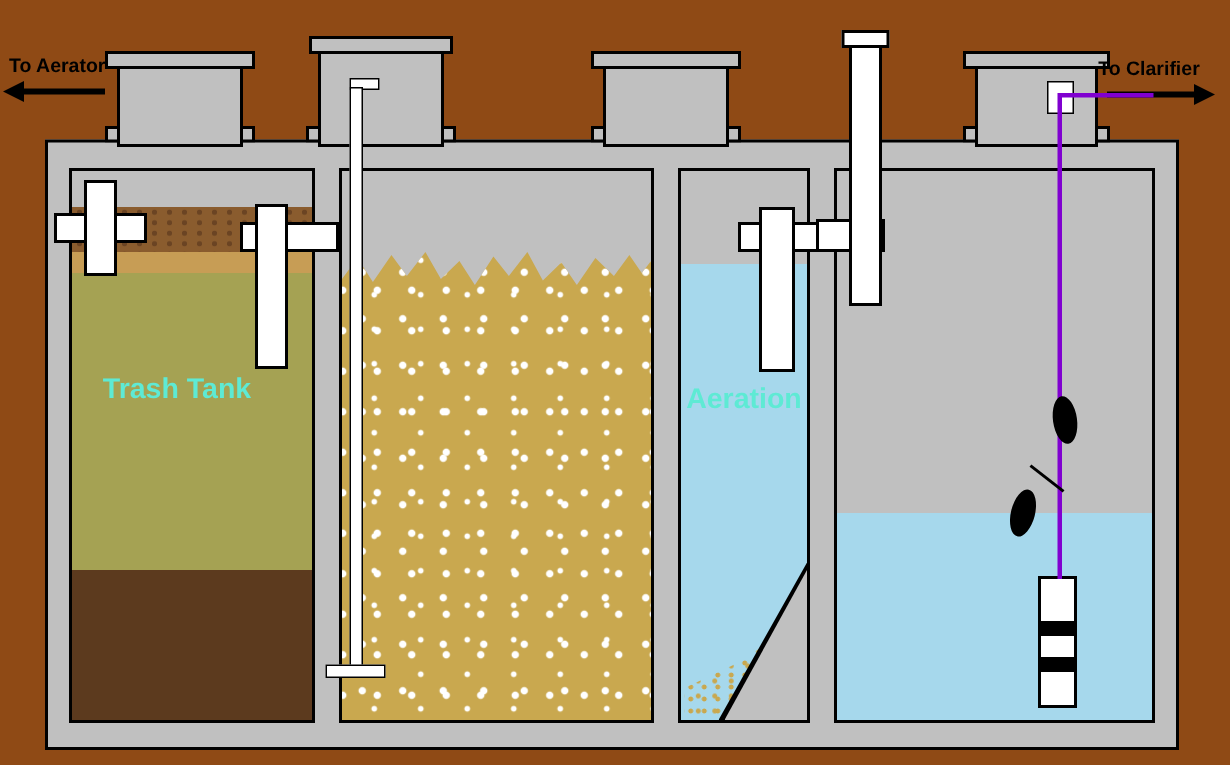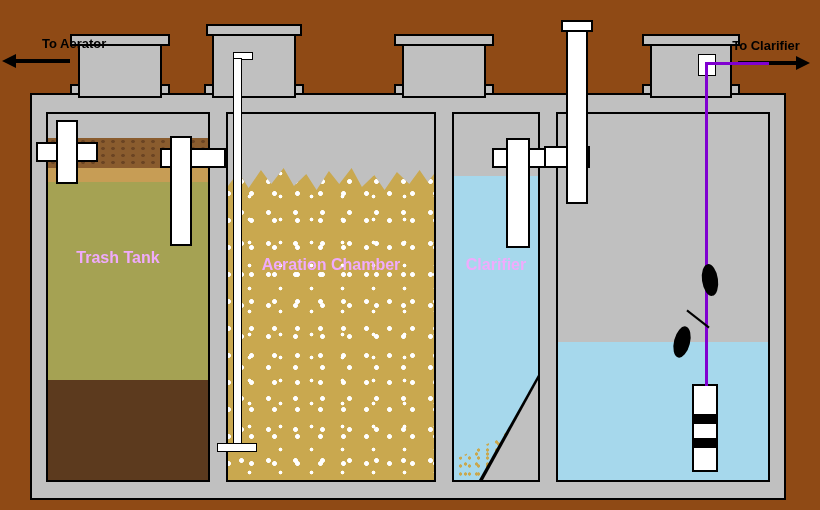--- a/index.html
+++ b/index.html
@@ -6,21 +6,21 @@
   #diagram{position:relative;width:820px;height:510px;overflow:hidden;
     background:var(--c-background,#8F4A15);
     font-family:"Liberation Sans",sans-serif;}
   .abs{position:absolute;box-sizing:border-box;}
   .concrete{background:var(--c-concrete,#C0C0C0);border:2px solid var(--c-outline,#000);}
   .pipe{background:var(--c-pipe-white,#fff);border:2px solid var(--c-outline,#000);}
   .pipe-thin{background:var(--c-pipe-white,#fff);border:1px solid var(--c-outline,#000);}
   .chamber{position:absolute;box-sizing:border-box;overflow:hidden;
     background:var(--c-concrete,#C0C0C0);border:2px solid var(--c-outline,#000);z-index:3;}
   .layer{position:absolute;left:0;right:0;}
-  .tank-label{position:absolute;font-weight:bold;font-size:16px;color:#f0abfc;text-align:center;z-index:30;}
+  .tank-label{position:absolute;font-weight:bold;font-size:19px;color:#5eead4;text-align:center;z-index:30;}
   .ext-label{position:absolute;font-weight:bold;font-size:13px;color:#000;z-index:6;}
 
   
   #tank-shell{left:30px;top:93px;width:756px;height:407px;z-index:1;}
   .riser{z-index:2;}
   #riser1{left:78px;top:44px;width:84px;height:54px;}
   #riser1-lid{left:70px;top:34px;width:100px;height:12px;}
   #riser1-flange{left:70px;top:84px;width:100px;height:11px;}
   #riser2{left:212px;top:34px;width:84px;height:64px;}
   #riser2-lid{left:206px;top:24px;width:96px;height:12px;}
@@ -98,21 +98,21 @@
   #pump-body{left:692px;top:384px;width:26px;height:88px;background:var(--c-pipe-white,#fff);border:2px solid var(--c-outline,#000);z-index:12;}
   .pump-band{position:absolute;left:0;right:0;background:var(--c-float-black,#000);}
   #pump-band1{top:28px;height:10px;}
   #pump-band2{top:52px;height:10px;}
 
   
   #aer-line{left:12px;top:59px;width:58px;height:4px;background:var(--c-arrow-black,#000);z-index:6;}
   #aer-head{left:2px;top:54px;width:0;height:0;border-top:7px solid transparent;border-bottom:7px solid transparent;border-right:14px solid var(--c-arrow-black,#000);z-index:6;}
   #sprk-line{left:738px;top:61px;width:60px;height:4px;background:var(--c-arrow-black,#000);z-index:6;}
   #sprk-head{left:796px;top:56px;width:0;height:0;border-top:7px solid transparent;border-bottom:7px solid transparent;border-left:14px solid var(--c-arrow-black,#000);z-index:6;}
-  #lbl-aerator{left:6px;top:36px;margin-left:36px;}
+  #lbl-aerator{left:6px;top:36px;}
   #lbl-sprinklers{left:714px;top:38px;width:104px;text-align:center;}
 
   
   #lbl-trash{left:48px;top:249px;width:140px;}
   #lbl-aerationc{left:240px;top:256px;width:182px;}
   #lbl-clarifier{left:450px;top:256px;width:92px;}
   #lbl-pump{left:588px;top:256px;width:124px;}
 </style>
 </head>
 <body>
@@ -182,16 +182,15 @@
   <div class="abs" id="purple-v"></div>
   <div class="abs" id="tether2"></div>
   <div class="abs" id="float1"></div>
   <div class="abs" id="float2"></div>
   <div class="abs" id="pump-body">
     <div class="pump-band" id="pump-band1"></div>
     <div class="pump-band" id="pump-band2"></div>
   </div>
 
   <div class="tank-label" id="lbl-trash">Trash Tank</div>
-  <div class="tank-label" id="lbl-aerationc">Aeration Chamber</div>
-  <div class="tank-label" id="lbl-clarifier">Clarifier</div>
+  <div class="tank-label" id="lbl-clarifier">Aeration</div>
 
 </div>
 
 </body></html>

